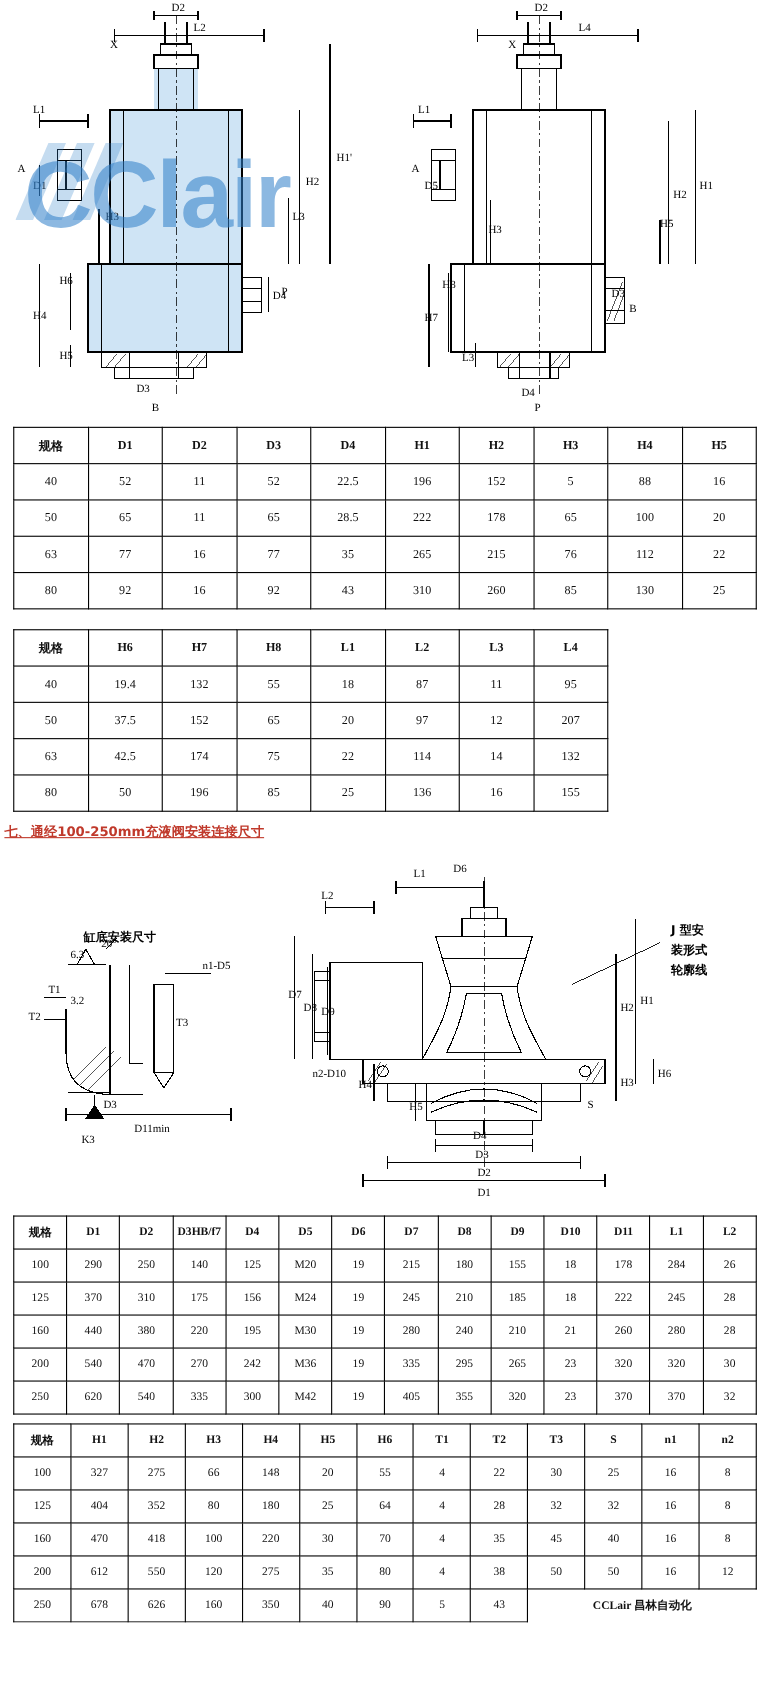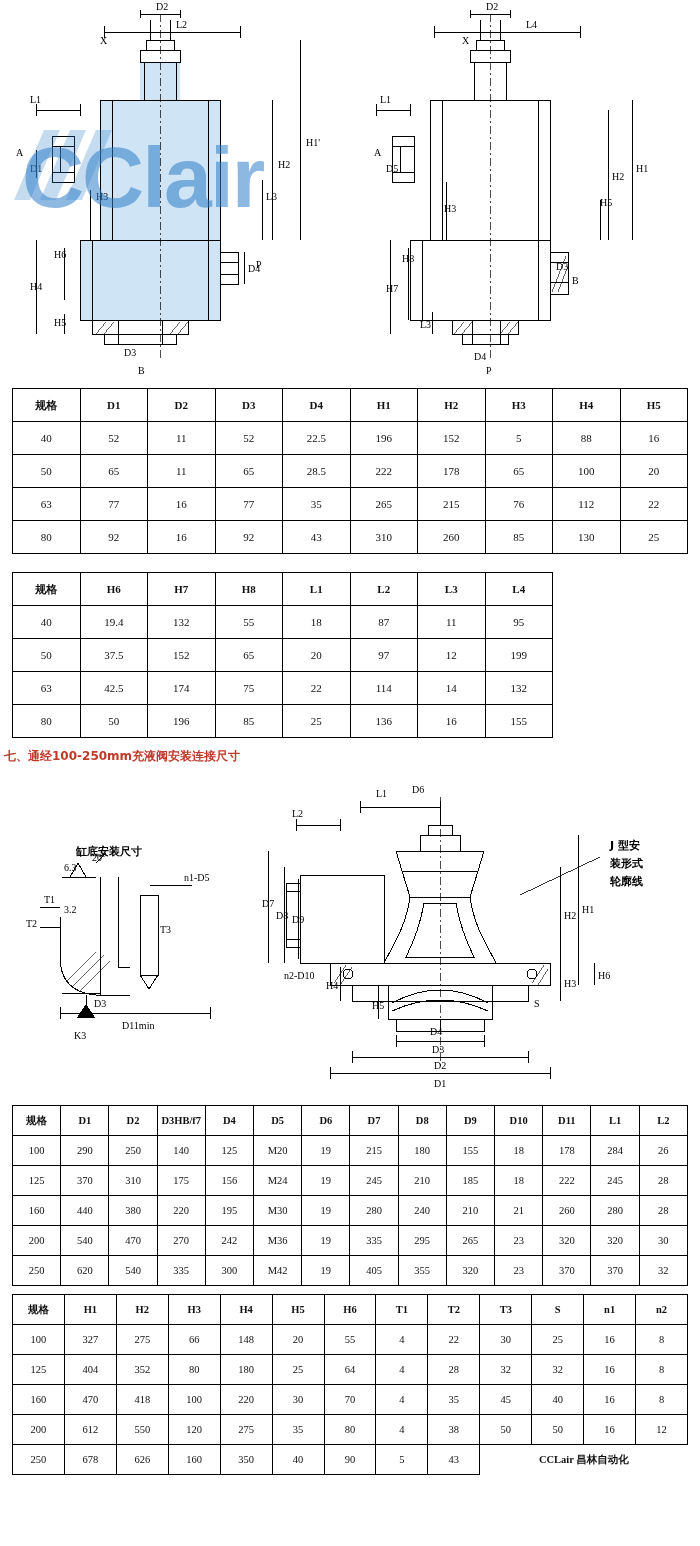--- a/index.html
+++ b/index.html
@@ -62,20 +62,21 @@
     color:#111;
   }
   table.t-small td{height:27px;font-size:10.5px;}
   .hdr td{font-weight:bold;}
   .nb{border:none !important;}
 
   .section-title{
     font-size:12px;font-weight:bold;color:#c0392b;
     font-family:"DejaVu Sans",sans-serif;
     margin:10px 0 2px 4px;
+    text-decoration:underline;
   }
   .sep{height:10px;}
   .brand-cell{font-weight:bold;font-size:11px;color:#111;}
 </style>
 </head>
 <body>
 
 <div class="page">
 
   <div class="wm-logo">
@@ -342,21 +343,21 @@
         <td class="nb"></td>
       </tr>
       <tr>
         <td>50</td>
         <td>37.5</td>
         <td>152</td>
         <td>65</td>
         <td>20</td>
         <td>97</td>
         <td>12</td>
-        <td>199</td>
+        <td>207</td>
         <td class="nb"></td>
         <td class="nb"></td>
       </tr>
       <tr>
         <td>63</td>
         <td>42.5</td>
         <td>174</td>
         <td>75</td>
         <td>22</td>
         <td>114</td>

